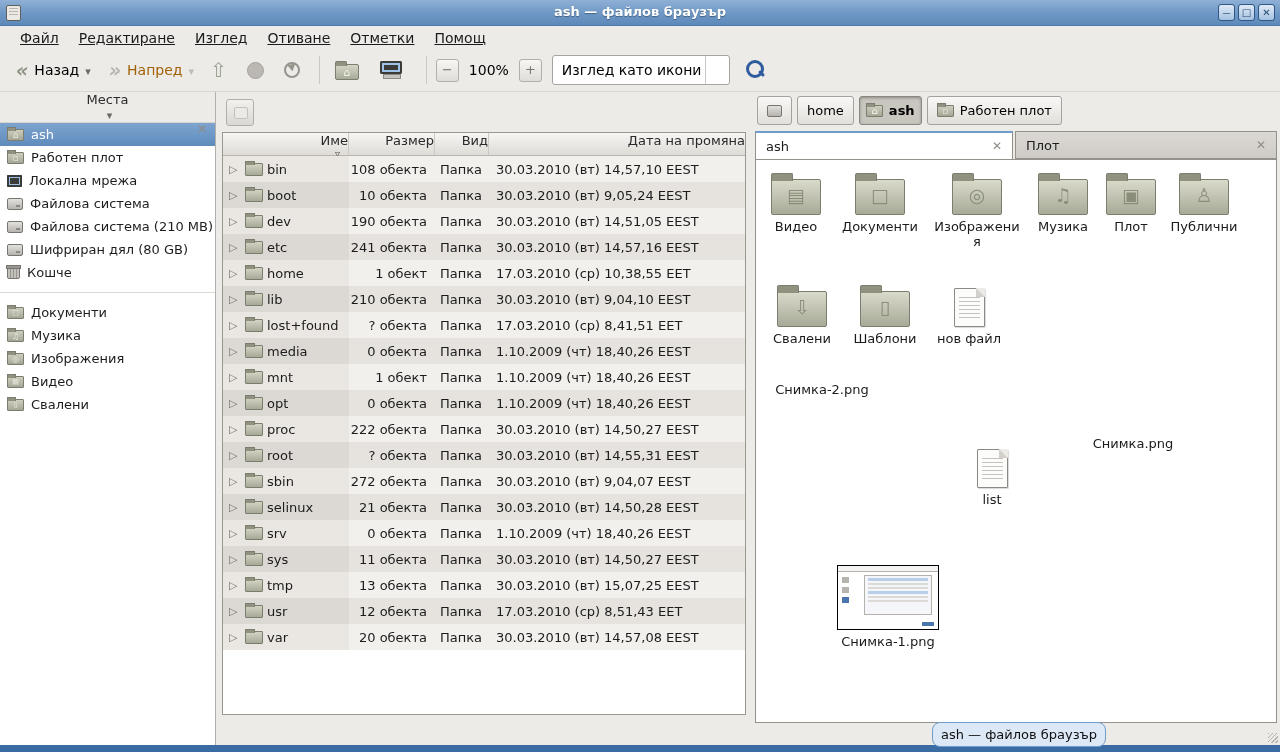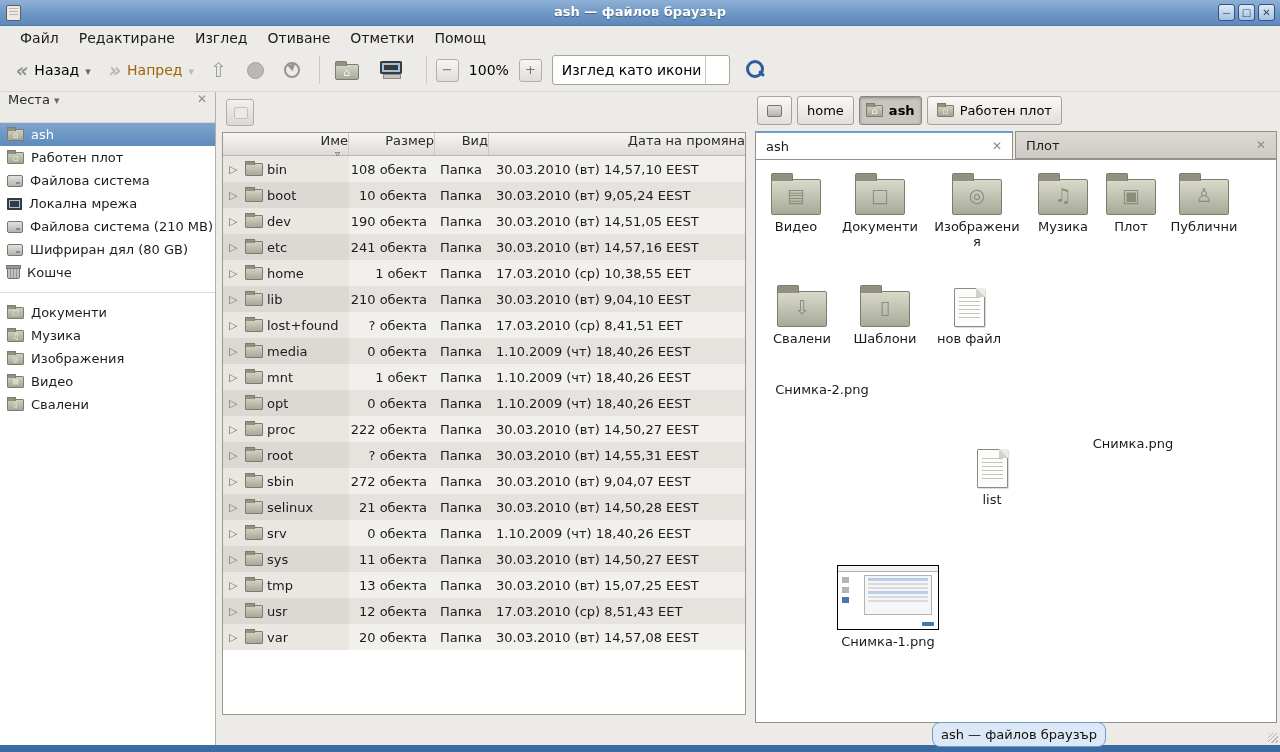--- a/index.html
+++ b/index.html
@@ -19,21 +19,21 @@
   .winbtn { width:17px; height:17px; border:1px solid #2f5685; border-radius:3px;
     background: linear-gradient(#dfeaf6, #a5c2e2); color:#27496f; font-size:10px;
     text-align:center; line-height:15px; }
   .btn-min::before { content:"—"; font-size:8px; }
   .btn-max::before { content:"□"; }
   .btn-close::before { content:"✕"; }
 
   
   .menubar { position:absolute; left:0; top:27px; right:0; height:22px; display:flex;
     align-items:center; padding-left:10px; font-size:14px; color:#1b1b1b; }
-  .menu-item { padding:1px 10px; }
+  .menu-item { padding:1px 10px;text-decoration:underline; }
 
   
   .toolbar { position:absolute; left:0; top:49px; right:0; height:43px; display:flex;
     align-items:center; padding-left:10px; font-size:14px; border-bottom:1px solid #d8d5d0; }
   .tbtn { display:flex; align-items:center; gap:6px; padding:4px 6px; border-radius:3px; }
   .chev { font-size:19px; font-weight:bold; color:#8d9383; line-height:14px; }
   .chev-fwd, .dis { color:#b7b5b0; }
   .lbl-dis { color:#a16207; }
   .drop::before { content:"▾"; font-size:11px; color:#6b6b66; }
   .drop.dis::before { color:#bdbbb6; }
@@ -72,22 +72,22 @@
   .spin-dn { border-top:5px solid #6f6d68; }
   .search-ic { position:relative; width:20px; height:20px; margin-left:16px; }
   .search-ic::before { content:""; position:absolute; left:0; top:0; width:12px; height:12px;
     border:3px solid #2f5c9e; border-radius:50%; }
   .search-ic::after { content:""; position:absolute; left:12px; top:12px; width:7px; height:3px;
     background:#2f5c9e; transform:rotate(45deg); border-radius:2px; }
 
   
   .sidebar { position:absolute; left:0; top:92px; width:216px; bottom:7px; background:#fff;
     border-right:1px solid #b3b0ab; }
-  .side-header { height:31px; background:#edebe8; display:flex; 
-    padding:0 8px; font-size:13px; color:#2a2a2a; border-bottom:1px solid #d8d5d0; }
+  .side-header { height:31px; background:#edebe8; display:flex; align-items:center;
+    padding:0 8px; font-size:13px; color:#2a2a2a; border-bottom:1px solid #d8d5d0;flex-direction:column; }
   .side-header .drop { margin-left:4px; }
   .side-close { margin-left:auto; color:#8e8c87; font-size:12px; }
   .x-ic::before { content:"✕"; }
   .side-item { height:23px; display:flex; align-items:center; gap:7px; padding-left:7px;
     font-size:13px; color:#1d1d1d; }
   .side-item.sel { background:linear-gradient(#7ea4ce,#5e8bbd); color:#fff; }
   .side-sep { height:9px; border-bottom:1px solid #dddad5; margin-bottom:8px; }
   .sicon { position:relative; flex:0 0 auto; }
   .sfolder { width:17px; height:12px; background:linear-gradient(#cfcfc0,#a5a795);
     border:1px solid #7b7d6e; border-radius:1px; }
@@ -291,26 +291,26 @@
     </div>
     <div class="side-item sel">
       <i class="sicon sfolder sf-home"></i>
       <span>ash</span>
     </div>
     <div class="side-item">
       <i class="sicon sfolder sf-desktop"></i>
       <span>Работен плот</span>
     </div>
     <div class="side-item">
+      <i class="sicon snet"></i>
+      <span>Локална мрежа</span>
+    </div>
+    <div class="side-item">
       <i class="sicon sdrive"></i>
       <span>Файлова система</span>
-    </div>
-    <div class="side-item">
-      <i class="sicon snet"></i>
-      <span>Локална мрежа</span>
     </div>
     <div class="side-item">
       <i class="sicon sdrive"></i>
       <span>Файлова система (210 MB)</span>
     </div>
     <div class="side-item">
       <i class="sicon sdrive"></i>
       <span>Шифриран дял (80 GB)</span>
     </div>
     <div class="side-item">

